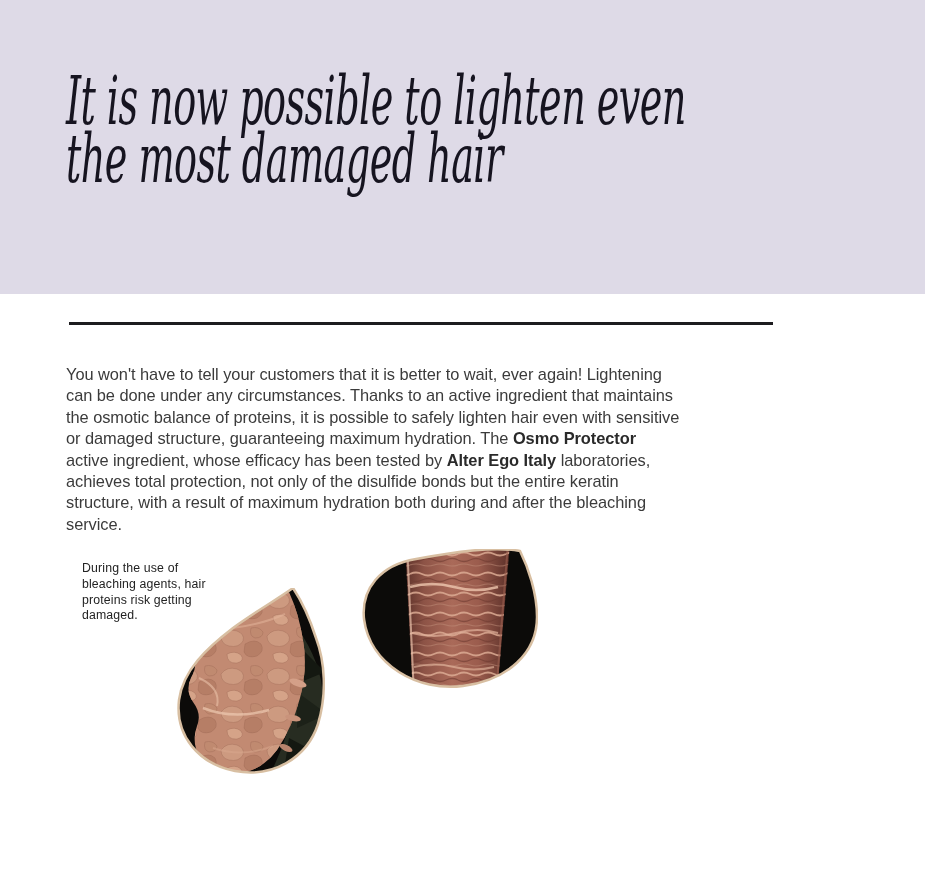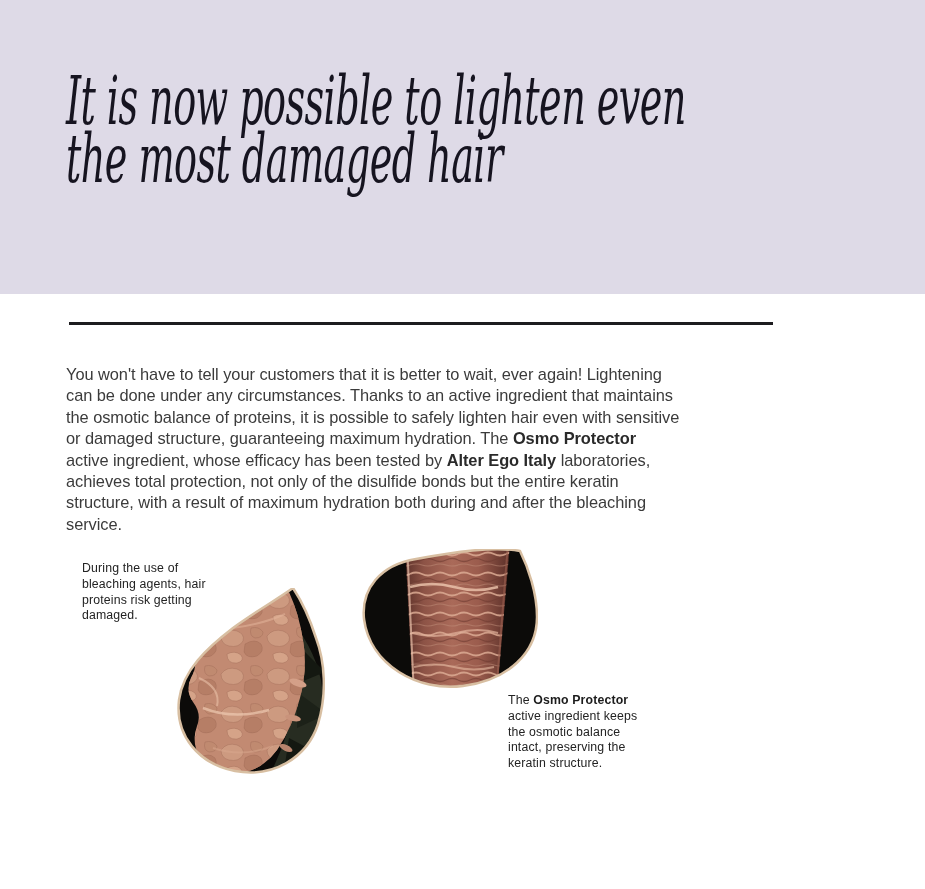--- a/index.html
+++ b/index.html
@@ -124,15 +124,14 @@
       <path d="M45 -6 L52 146" stroke="#e8c0aa" stroke-width="2" opacity=".7" fill="none"></path>
       <path d="M146 -6 L134 146" stroke="#9c6150" stroke-width="2" opacity=".6" fill="none"></path>
 
       <path d="M48 38 q22 -6 44 0 t44 0" stroke="#eec5ae" stroke-width="2.5" fill="none" opacity=".8"></path>
       <path d="M50 84 q22 6 44 0 t42 0" stroke="#e2b49c" stroke-width="2" fill="none" opacity=".7"></path>
       <path d="M52 118 q20 -5 40 0 t40 0" stroke="#e8bca4" stroke-width="2" fill="none" opacity=".6"></path>
     </g>
     <path d="M158 2 C166 18 175 44 175 68 C175 104 146 131 101 137 C56 143 8 116 2 70 C-1 40 18 16 54 10 C92 3 132 -3 158 2 Z" fill="none" stroke="#d8bfa2" stroke-width="2.5"></path>
   </svg>
 
-  <p class="caption caption-protected">The <b>Osmo Protector</b><br>active ingredient keeps<br>the osmotic balance<br>intact, preserving the<br>keratin structure.</p>
 
 </div>
 
 </body></html>

